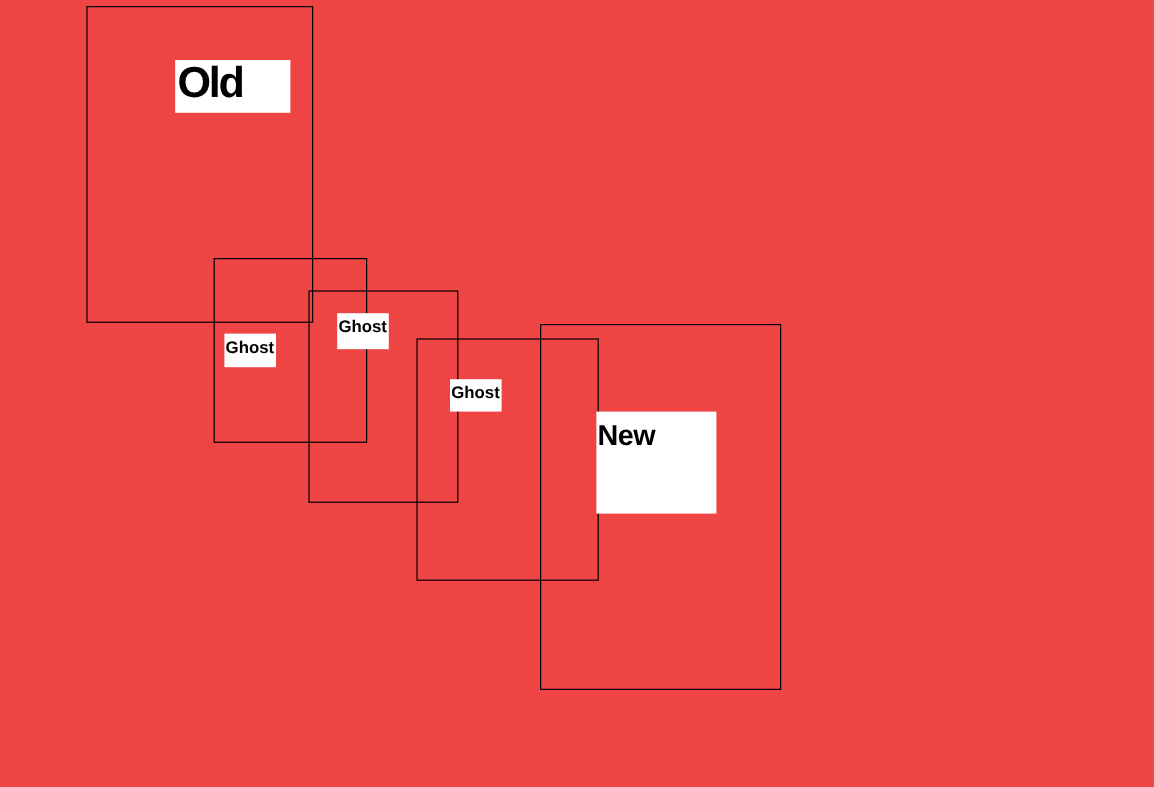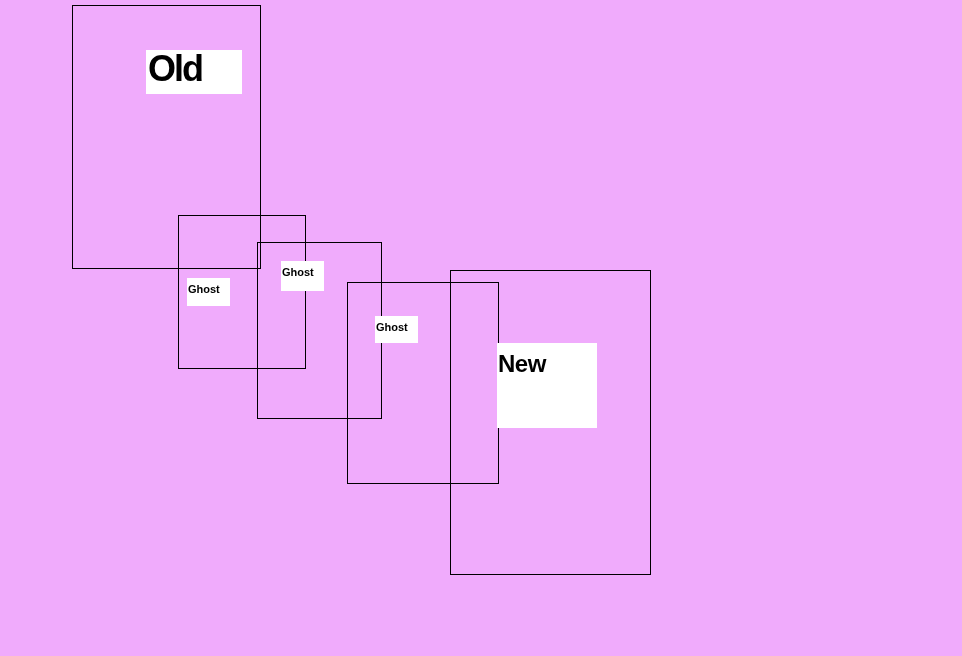--- a/index.html
+++ b/index.html
@@ -39,29 +39,29 @@
     letter-spacing: -2px;
     padding: 1px 0 0 2px;
   }
   .label-new {
     font-size: 24px;
     line-height: 32px;
     letter-spacing: -0.5px;
     padding: 5px 0 0 1px;
   }
   .label-small {
-    font-size: 11px;
+    font-size: 14px;
     line-height: 12px;
     padding: 5px 0 0 1px;
   }
 </style>
 </head>
 <body>
 
-<div id="canvas" style="background: #f0abfc;">
+<div id="canvas" style="background: #ef4444;">
 
   <div class="rect" style="left: 72px; top: 5px; width: 189px; height: 264px; border-color: rgb(0, 0, 0);"></div>
   <div class="label label-large" style="left: 146px; top: 50px; width: 96px; height: 44px; background: rgb(255, 255, 255); color: rgb(0, 0, 0);">Old</div>
 
   <div class="rect" style="left: 178px; top: 215px; width: 128px; height: 154px; border-color: rgb(0, 0, 0);"></div>
   <div class="label label-small" style="left: 187px; top: 278px; width: 43px; height: 28px; background: rgb(255, 255, 255); color: rgb(0, 0, 0);">Ghost</div>
 
   <div class="rect" style="left: 257px; top: 242px; width: 125px; height: 177px; border-color: rgb(0, 0, 0);"></div>
   <div class="label label-small" style="left: 281px; top: 261px; width: 43px; height: 30px; background: rgb(255, 255, 255); color: rgb(0, 0, 0);">Ghost</div>
 

